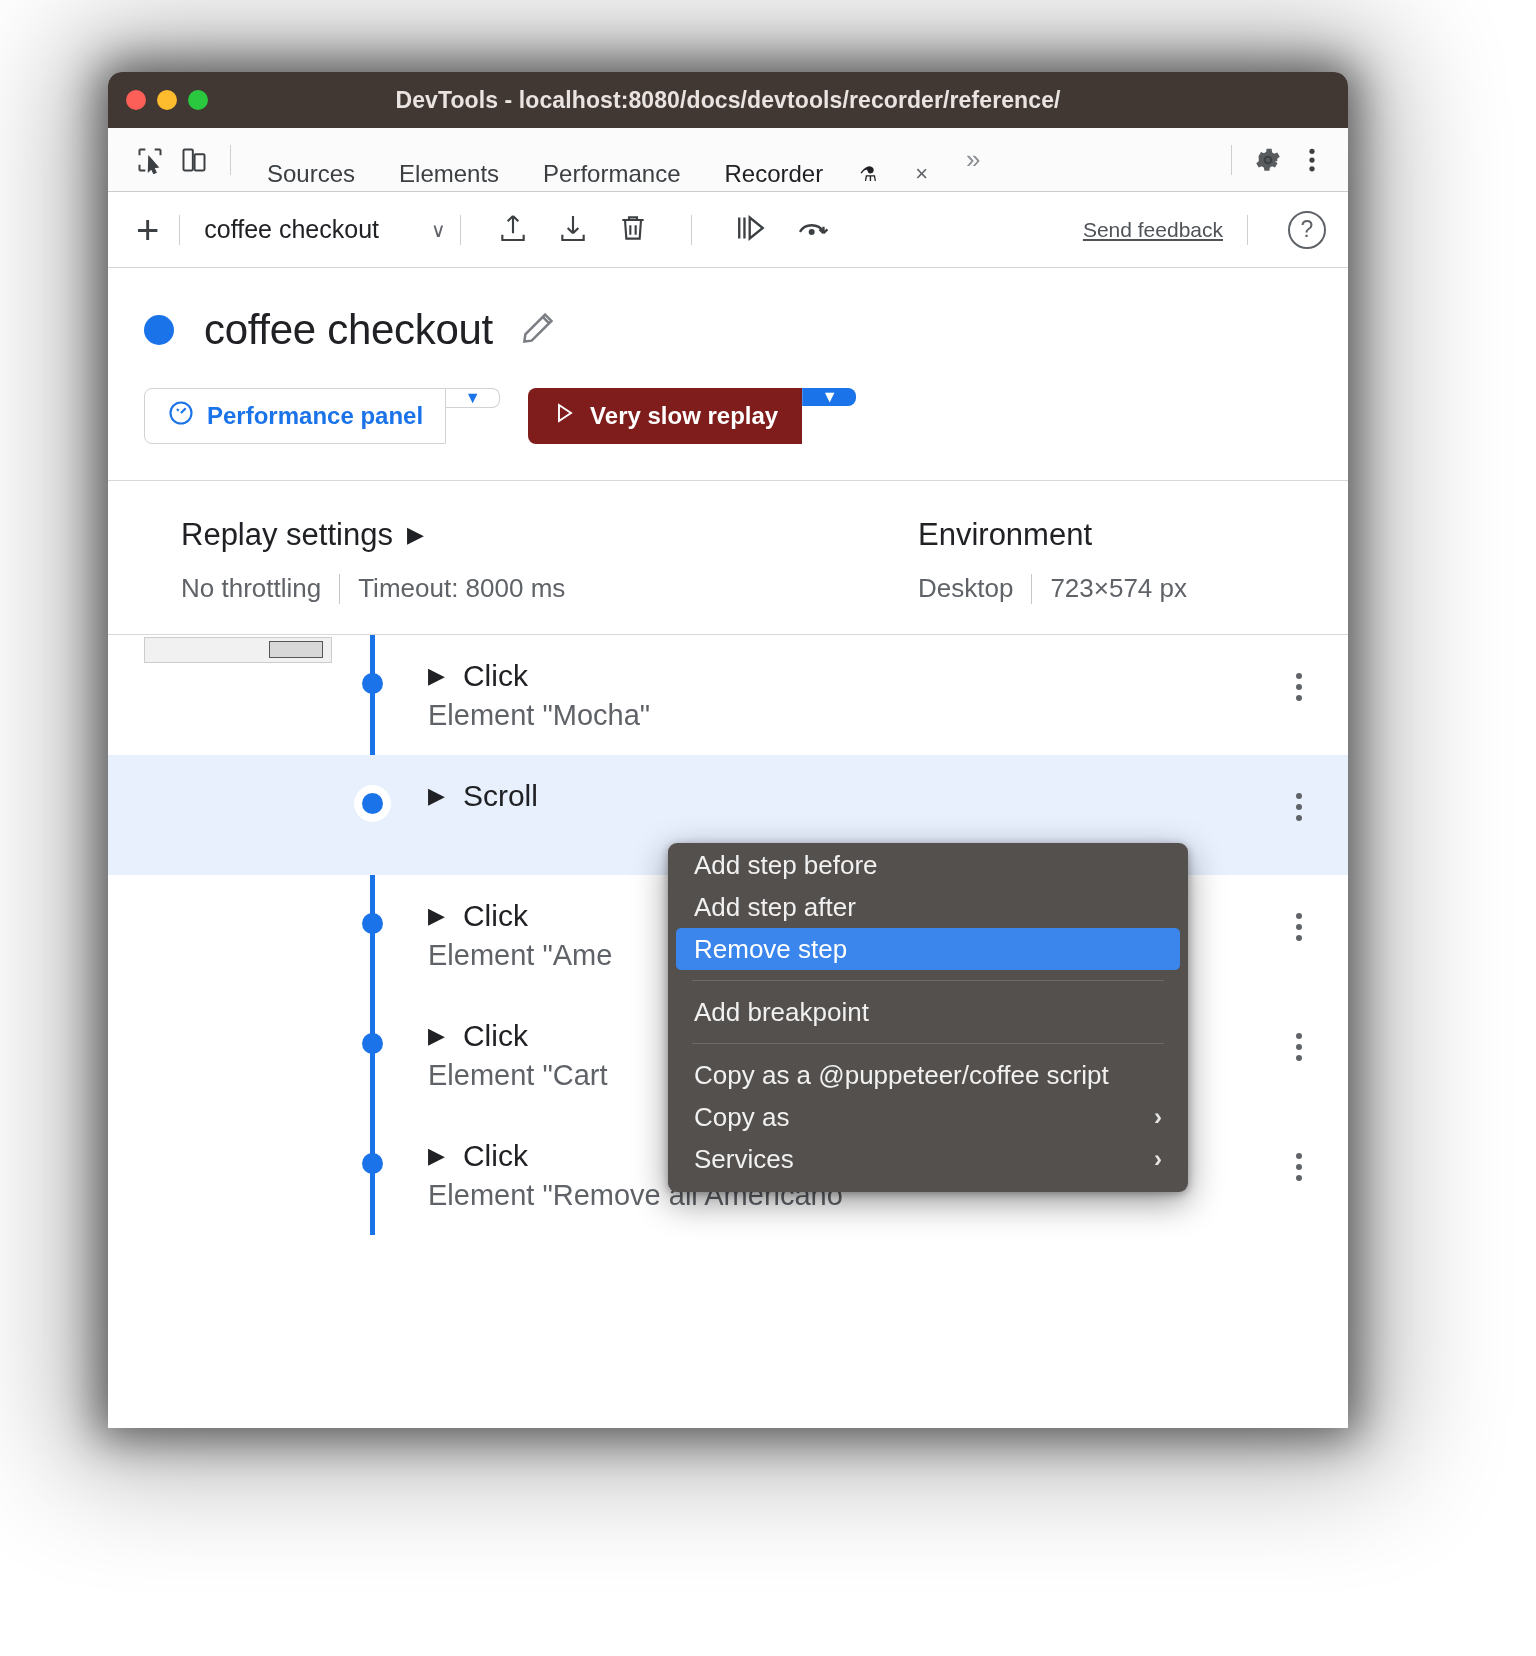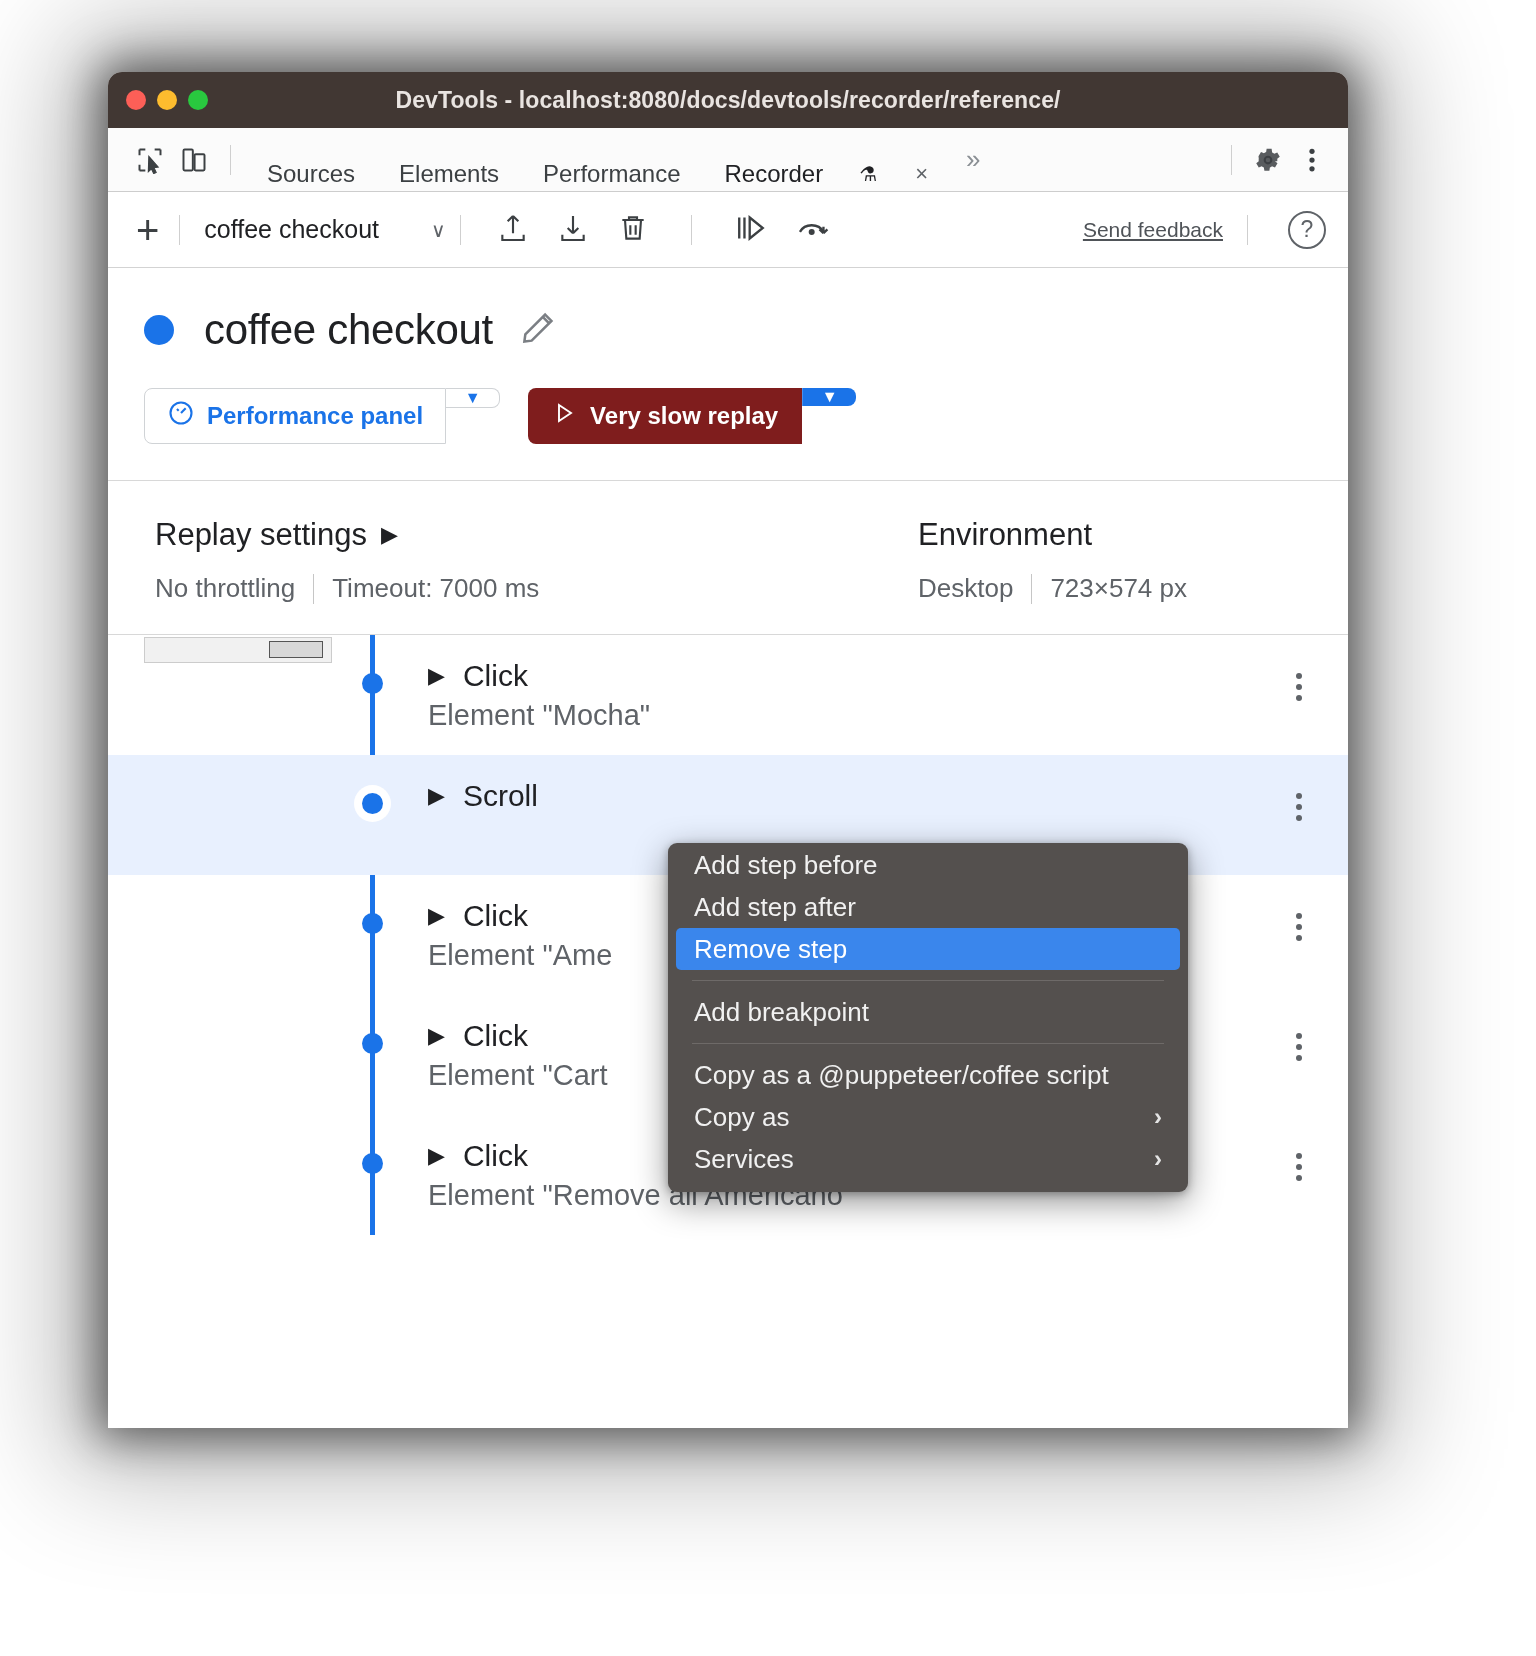--- a/index.html
+++ b/index.html
@@ -150,21 +150,21 @@
     border-left: 1.5px solid #4b90ec;
   }
 
   
   .settings-block {
     display: flex;
     padding: 36px 0 30px 0;
     border-bottom: 1px solid #d8d8d8;
   }
   .set-col { padding-left: 0; }
-  .set-col.left { width: 810px; padding-left: 47px; }
+  .set-col.left { width: 810px; padding-left: 73px; }
   .set-col.right { padding-left: 0; }
   .set-head { font-size: 31px; color: #202124; display: flex; align-items: center; gap: 14px; }
   .set-tri { font-size: 22px; color: #202124; }
   .set-sub { margin-top: 20px; display: flex; align-items: center; font-size: 26px; color: #5f6368; }
   .set-sub .pipe { width: 1px; height: 30px; background: #c6c6c6; margin: 0 18px; }
 
   
   .steps { position: relative; }
   .rail {
     position: absolute;
@@ -385,21 +385,21 @@
 
     <div class="settings-block">
       <div class="set-col left">
         <div class="set-head">
           <span>Replay settings</span>
           <span class="set-tri">▶</span>
         </div>
         <div class="set-sub">
           <span>No throttling</span>
           <span class="pipe"></span>
-          <span>Timeout: 7000 ms</span>
+          <span>Timeout: 8000 ms</span>
         </div>
       </div>
       <div class="set-col right">
         <div class="set-head">
           <span>Environment</span>
         </div>
         <div class="set-sub">
           <span>Desktop</span>
           <span class="pipe"></span>
           <span>723×574 px</span>

